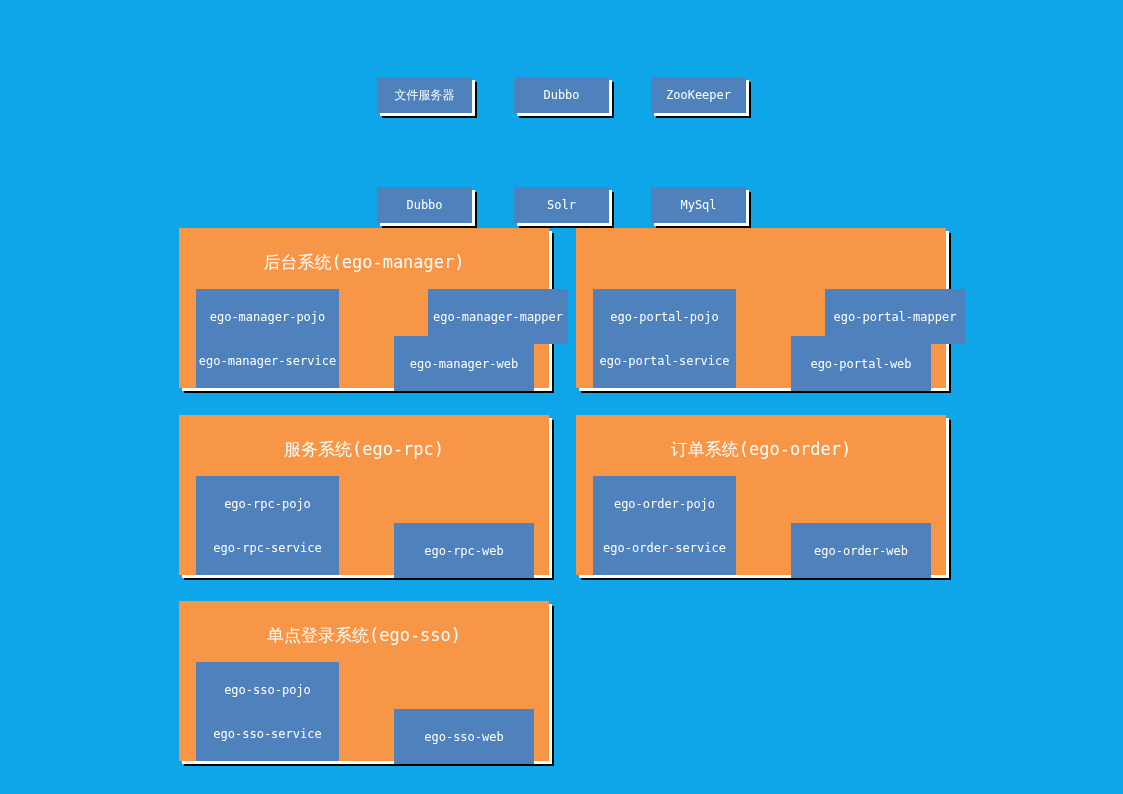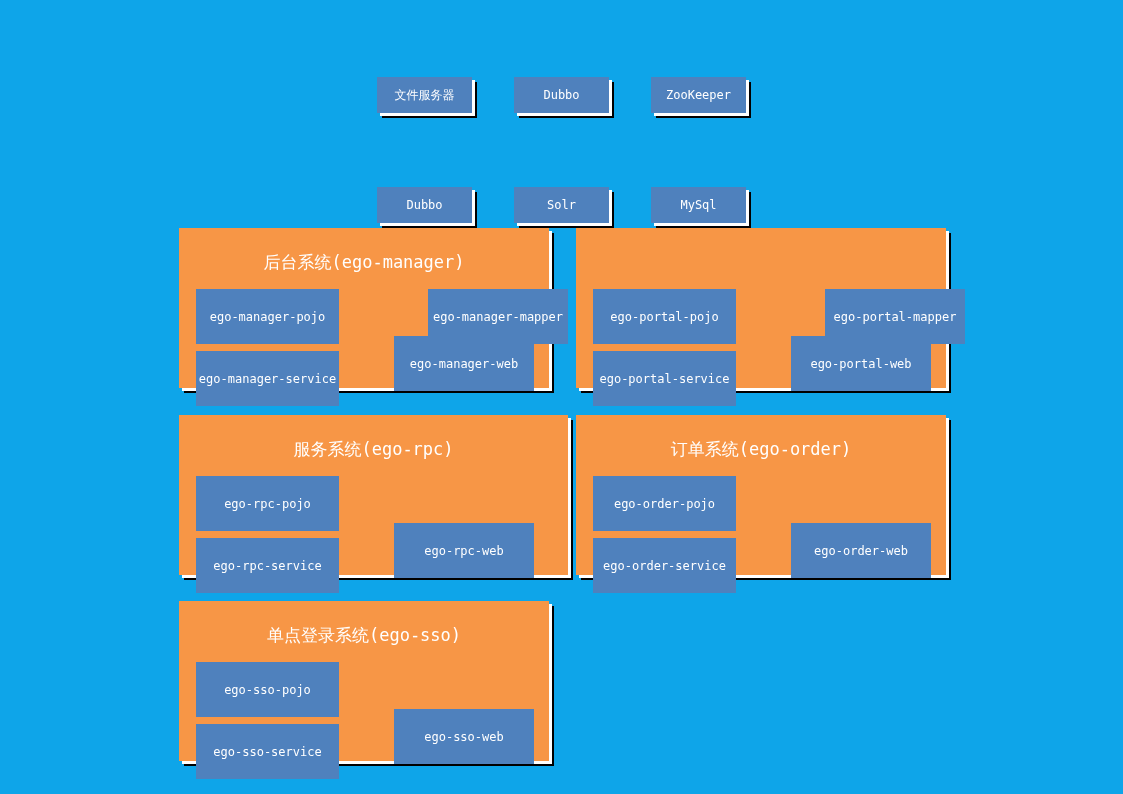--- a/index.html
+++ b/index.html
@@ -39,21 +39,21 @@
   
   .system {
     position: absolute;
     width: 370px;
     height: 160px;
     background: #f79646;
     box-shadow: 3px 3px 0 #ffffff, 5px 5px 0 #000000;
   }
   .sysA { left: 179px; top: 228px; }
   .sysB { left: 576px; top: 228px; }
-  .sysC { left: 179px; top: 415px; padding-left: 19px; }
+  .sysC { left: 179px; top: 415px; }
   .sysD { left: 576px; top: 415px; }
   .sysE { left: 179px; top: 601px; }
 
   .sys-title {
     position: absolute;
     left: 0;
     top: 19px;
     width: 100%;
     text-align: center;
     color: #ffffff;
@@ -70,21 +70,21 @@
     background: #4f81bd;
     color: #ffffff;
     font-size: 12px;
     display: flex;
     align-items: center;
     justify-content: center;
     white-space: nowrap;
   }
   .m-pojo    { left: 17px;  top: 61px;  width: 143px; }
   .m-mapper  { left: 218px; top: 61px;  width: 140px; margin-left: 31px; }
-  .m-service { left: 17px;  top: 123px; width: 143px; }
+  .m-service { left: 17px;  top: 105px; width: 143px; }
   .m-web     { left: 215px; top: 108px; width: 140px; text-align: center; }
 </style>
 </head>
 <body>
 
 <div class="canvas">
 
   <div class="infra-box r1 c1">文件服务器</div>
   <div class="infra-box r1 c2">Dubbo</div>
   <div class="infra-box r1 c3">ZooKeeper</div>

